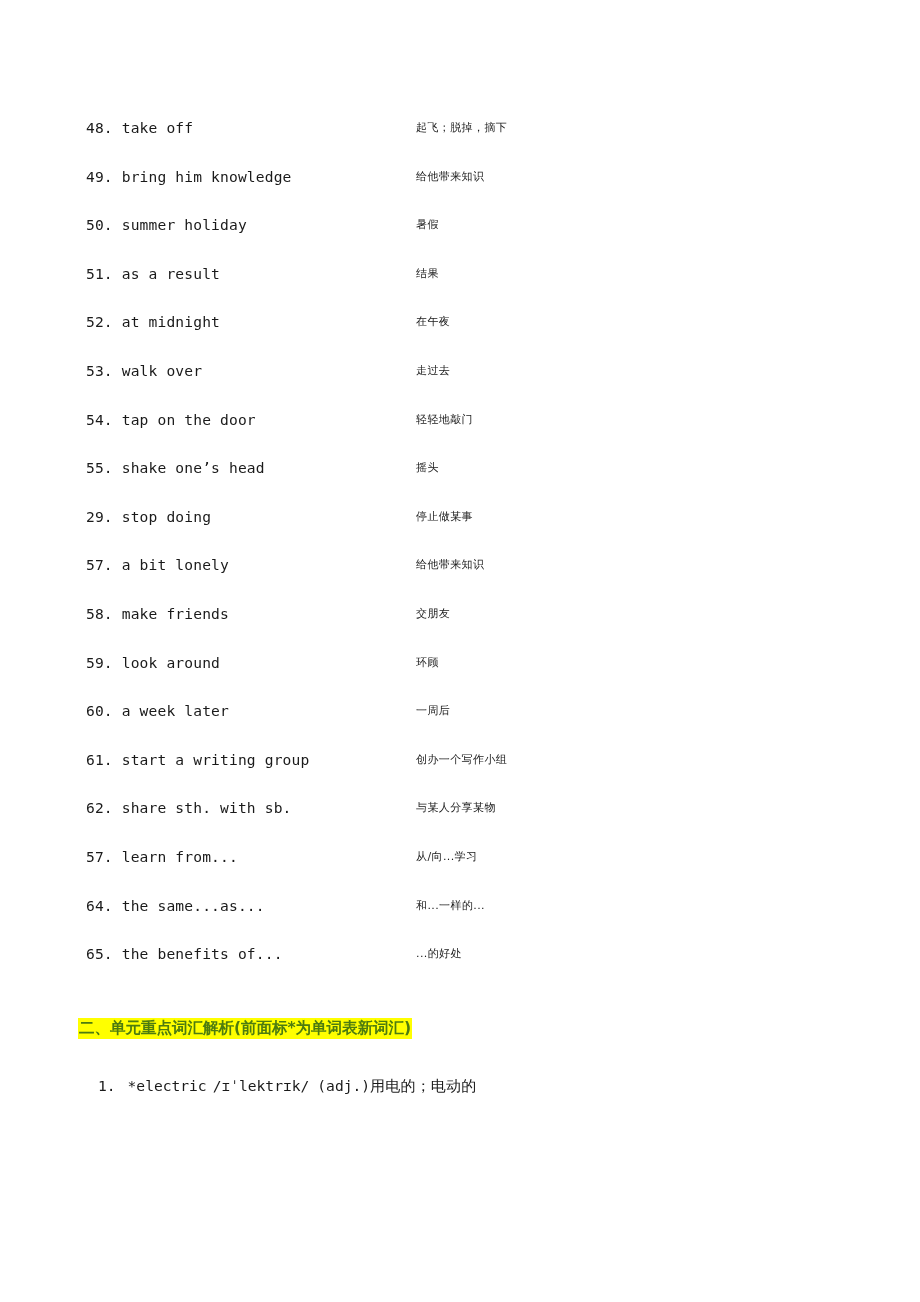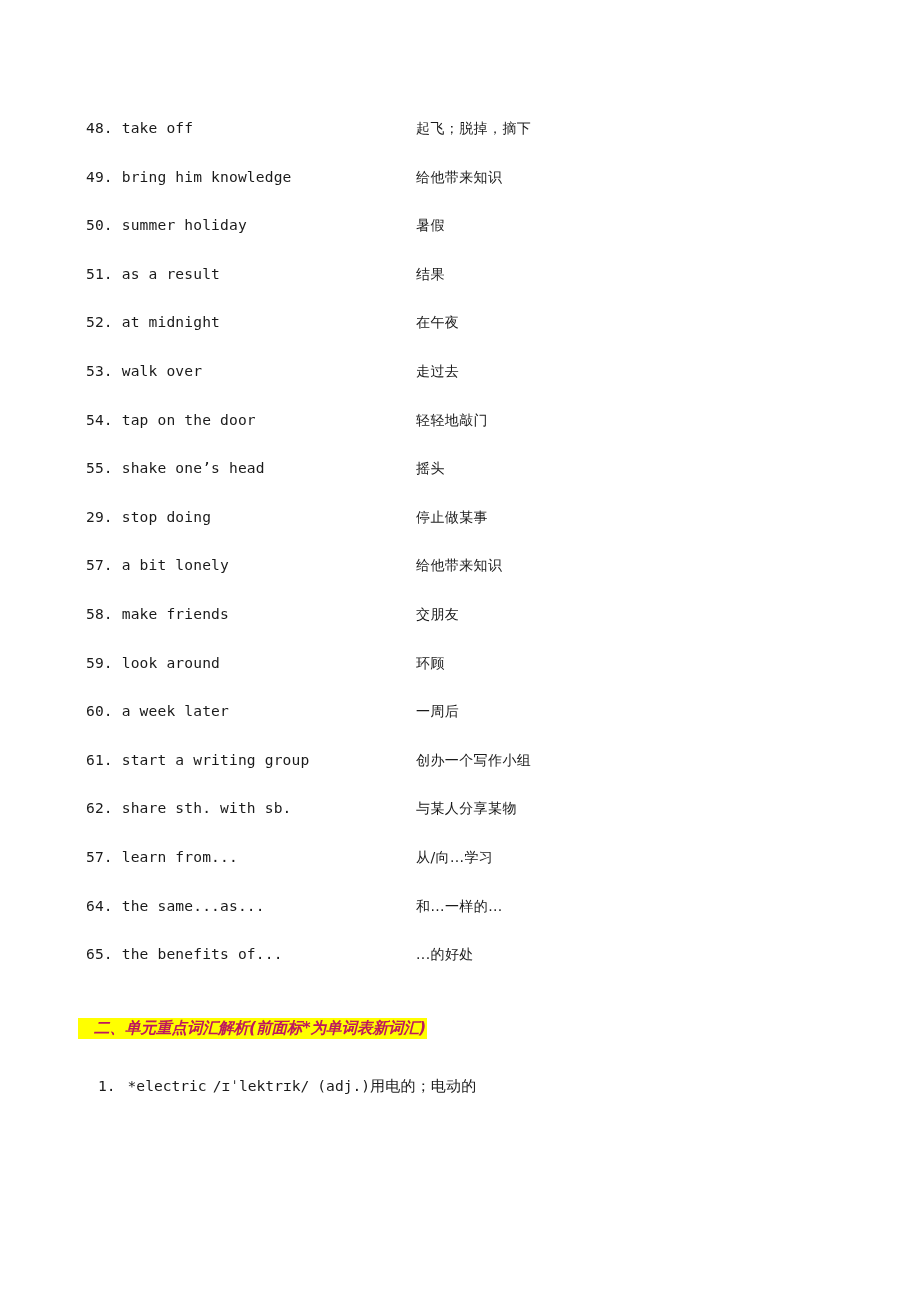--- a/index.html
+++ b/index.html
@@ -48,42 +48,41 @@
     font-family: "DejaVu Sans Mono", "Liberation Mono", monospace;
     font-size: 14.6px;
     letter-spacing: 0.15px;
     color: #1a1a1a;
   }
   .phrase-zh {
     position: absolute;
     left: 408px;
     top: 0;
     font-family: "DejaVu Sans", "Liberation Sans", sans-serif;
-    font-size: 14px;
+    font-size: 11px;
     letter-spacing: 0.4px;
     color: #1a1a1a;
   }
 
   
   .section-heading {
     position: absolute;
     left: 78px;
     top: 1017px;
     white-space: nowrap;
   }
   .section-heading .hl {
     background: #ffff00;
     font-family: "DejaVu Sans", "Liberation Sans", sans-serif;
     font-weight: bold;
     font-size: 15.6px;
     line-height: 23px;
-    color: #be185d;
-    padding: 1px 1px 2px 16px;
+    color: #4d7c0f;
+    padding: 1px 1px 2px 1px;
     letter-spacing: -0.1px;
-    font-style: italic;
   }
 
   
   .entry {
     position: absolute;
     left: 0;
     top: 1070px;
     width: 920px;
     padding-left: 20px;
   }

